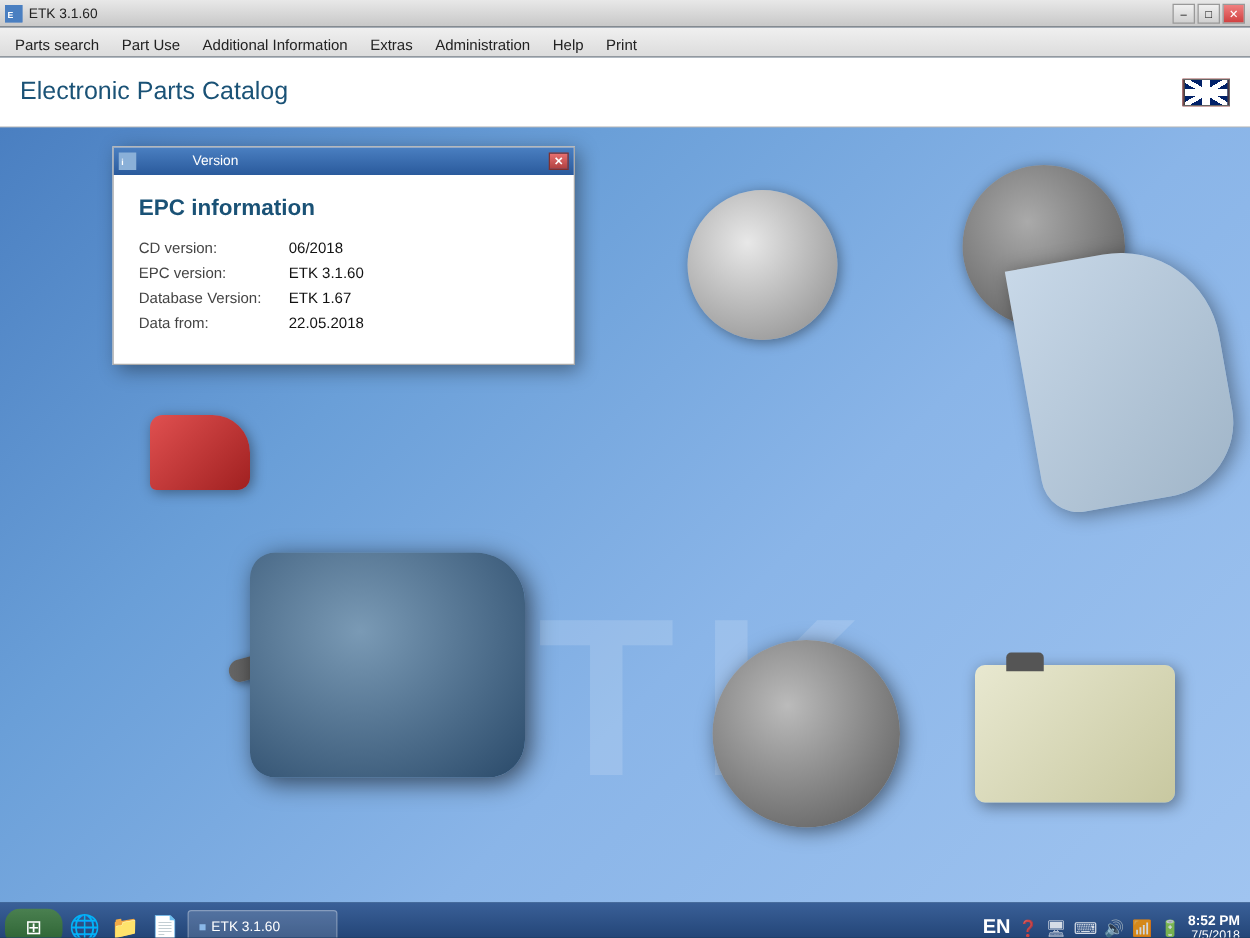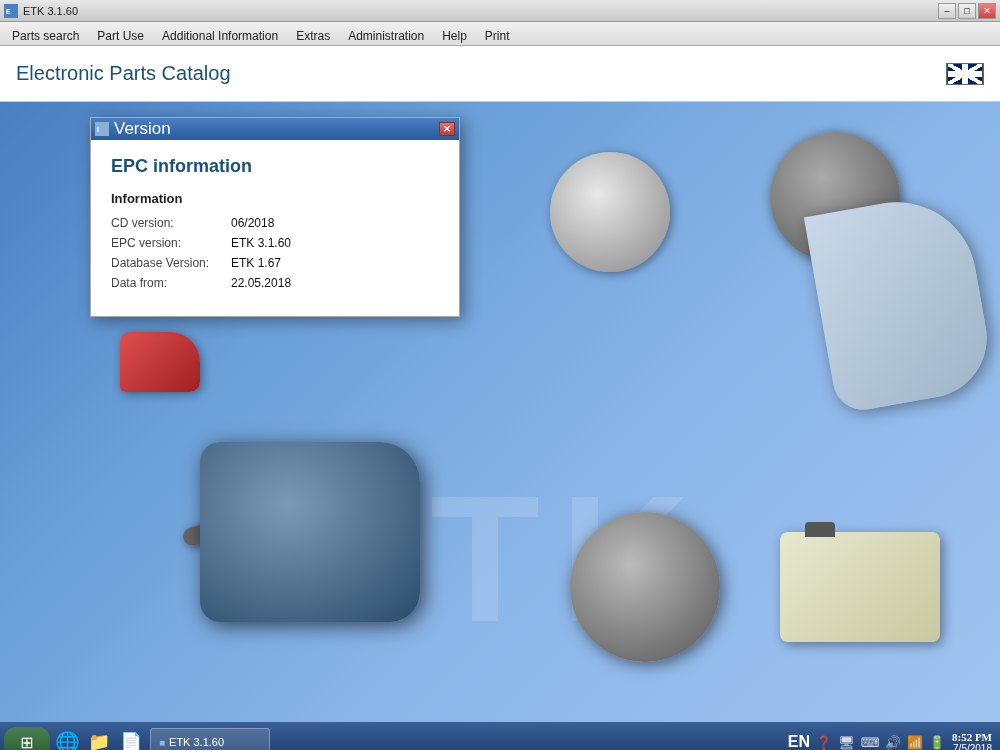--- a/index.html
+++ b/index.html
@@ -220,22 +220,23 @@
       align-items: center;
       gap: 5px;
     }
     #dialog-title-icon {
       width: 14px; height: 14px;
       background: #8ab0d8;
       display: flex; align-items: center; justify-content: center;
       font-size: 8px; color: white;
     }
     #dialog-title-text {
-      font-size: 17px;
-      color: white;
+      font-size: 11px;
+      color: white;
+      margin-left: 40px;
     }
     #dialog-close-btn {
       width: 16px; height: 14px;
       background: linear-gradient(to bottom, #e87070, #b04040);
       border: 1px solid #803030;
       display: flex; align-items: center; justify-content: center;
       font-size: 9px;
       color: white;
       cursor: pointer;
       font-weight: bold;
@@ -328,21 +329,21 @@
     }
     .sys-icon {
       color: rgba(255,255,255,0.8);
       font-size: 13px;
     }
     #clock {
       color: white;
       font-size: 11px;
       text-align: right;
     }
-    #clock-time { font-weight: bold; font-family: Liberation Serif, serif; }
+    #clock-time { font-weight: bold; }
     #clock-date { font-size: 10px; }
 
     
     .uk-flag {
       width: 38px; height: 22px;
       background: #012169;
       position: relative;
       overflow: hidden;
       display: inline-block;
       border: 1px solid #444;
@@ -422,21 +423,20 @@
             <rect width="12" height="12" fill="#8ab0d8"></rect>
             <text x="1" y="9" font-size="7" fill="white" font-weight="bold">i</text>
           </svg>
         </div>
         <span id="dialog-title-text">Version</span>
       </div>
       <div id="dialog-close-btn">✕</div>
     </div>
     <div id="dialog-content">
       <div id="dialog-heading">EPC information</div>
-      <div id="info-section-title">Information</div>
       <div class="info-row">
         <span class="info-label">CD version:</span>
         <span class="info-value">06/2018</span>
       </div>
       <div class="info-row">
         <span class="info-label">EPC version:</span>
         <span class="info-value">ETK 3.1.60</span>
       </div>
       <div class="info-row">
         <span class="info-label">Database Version:</span>

